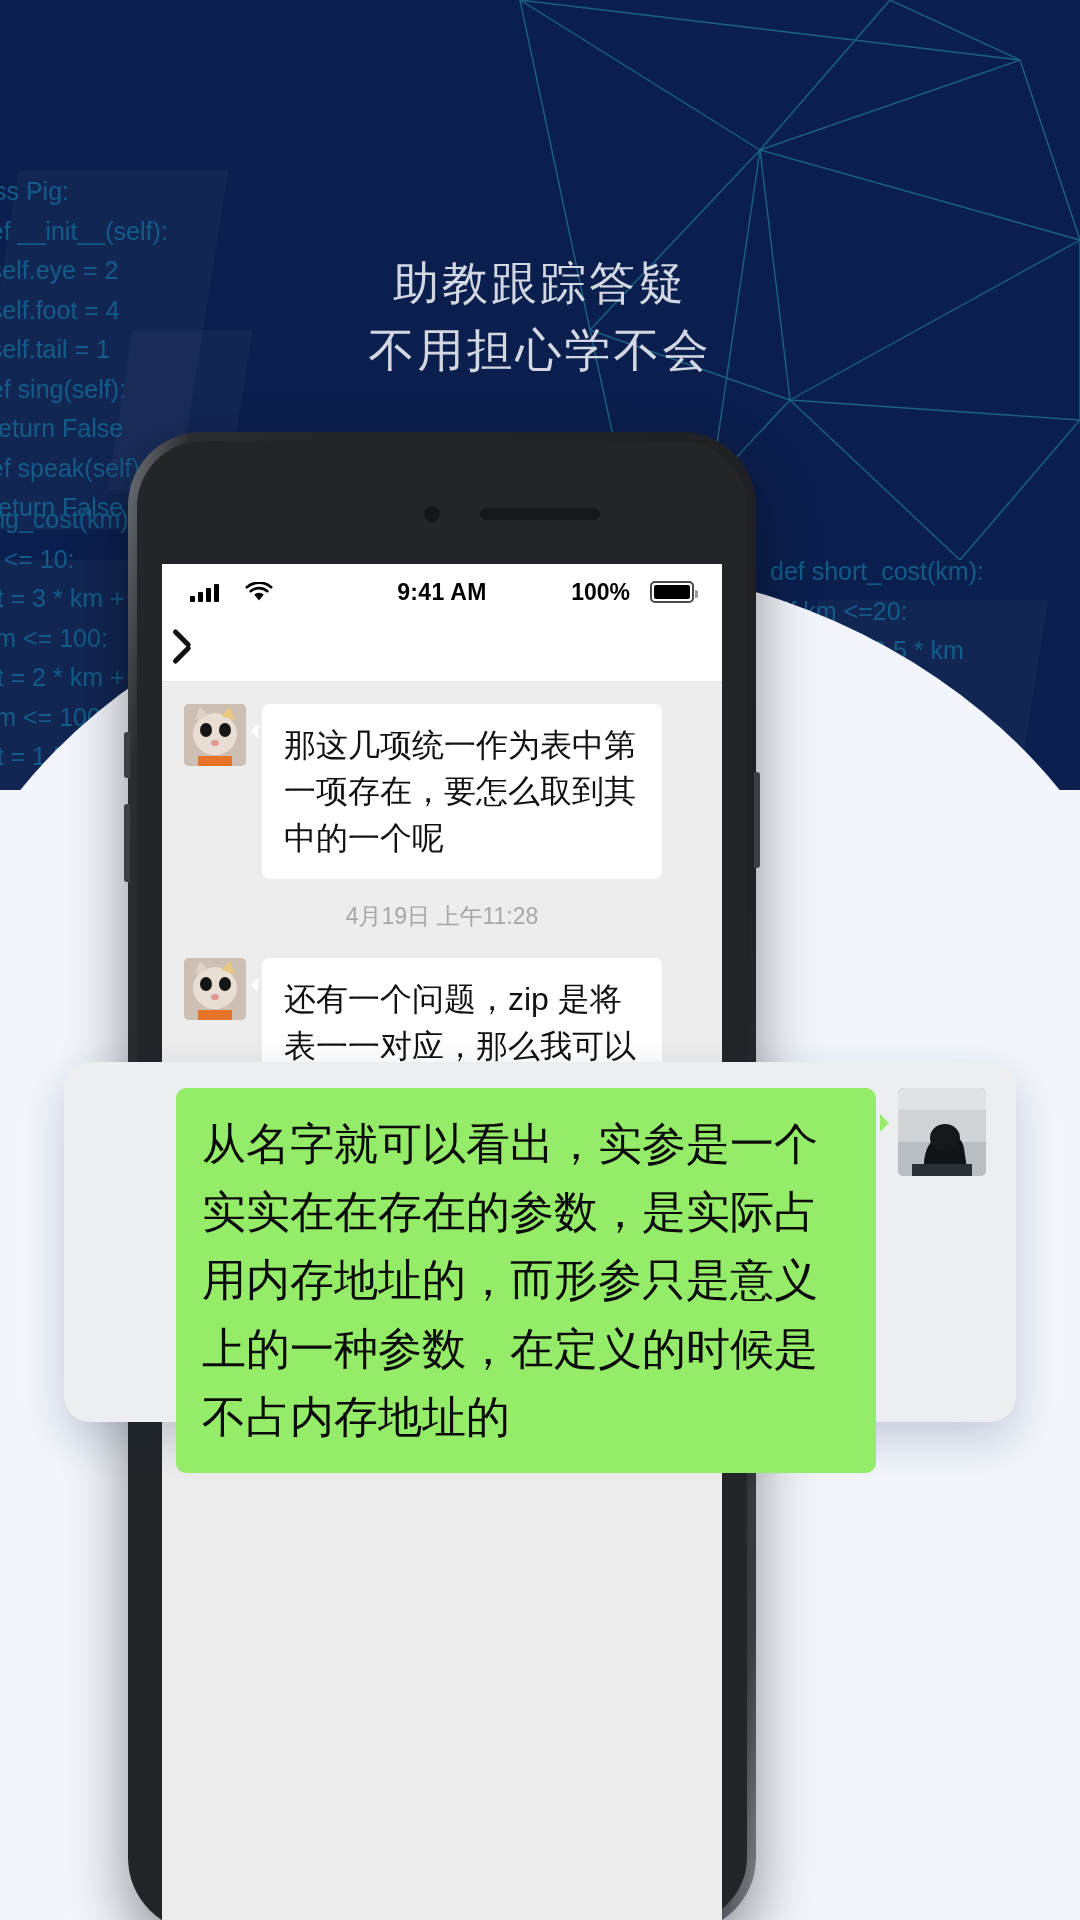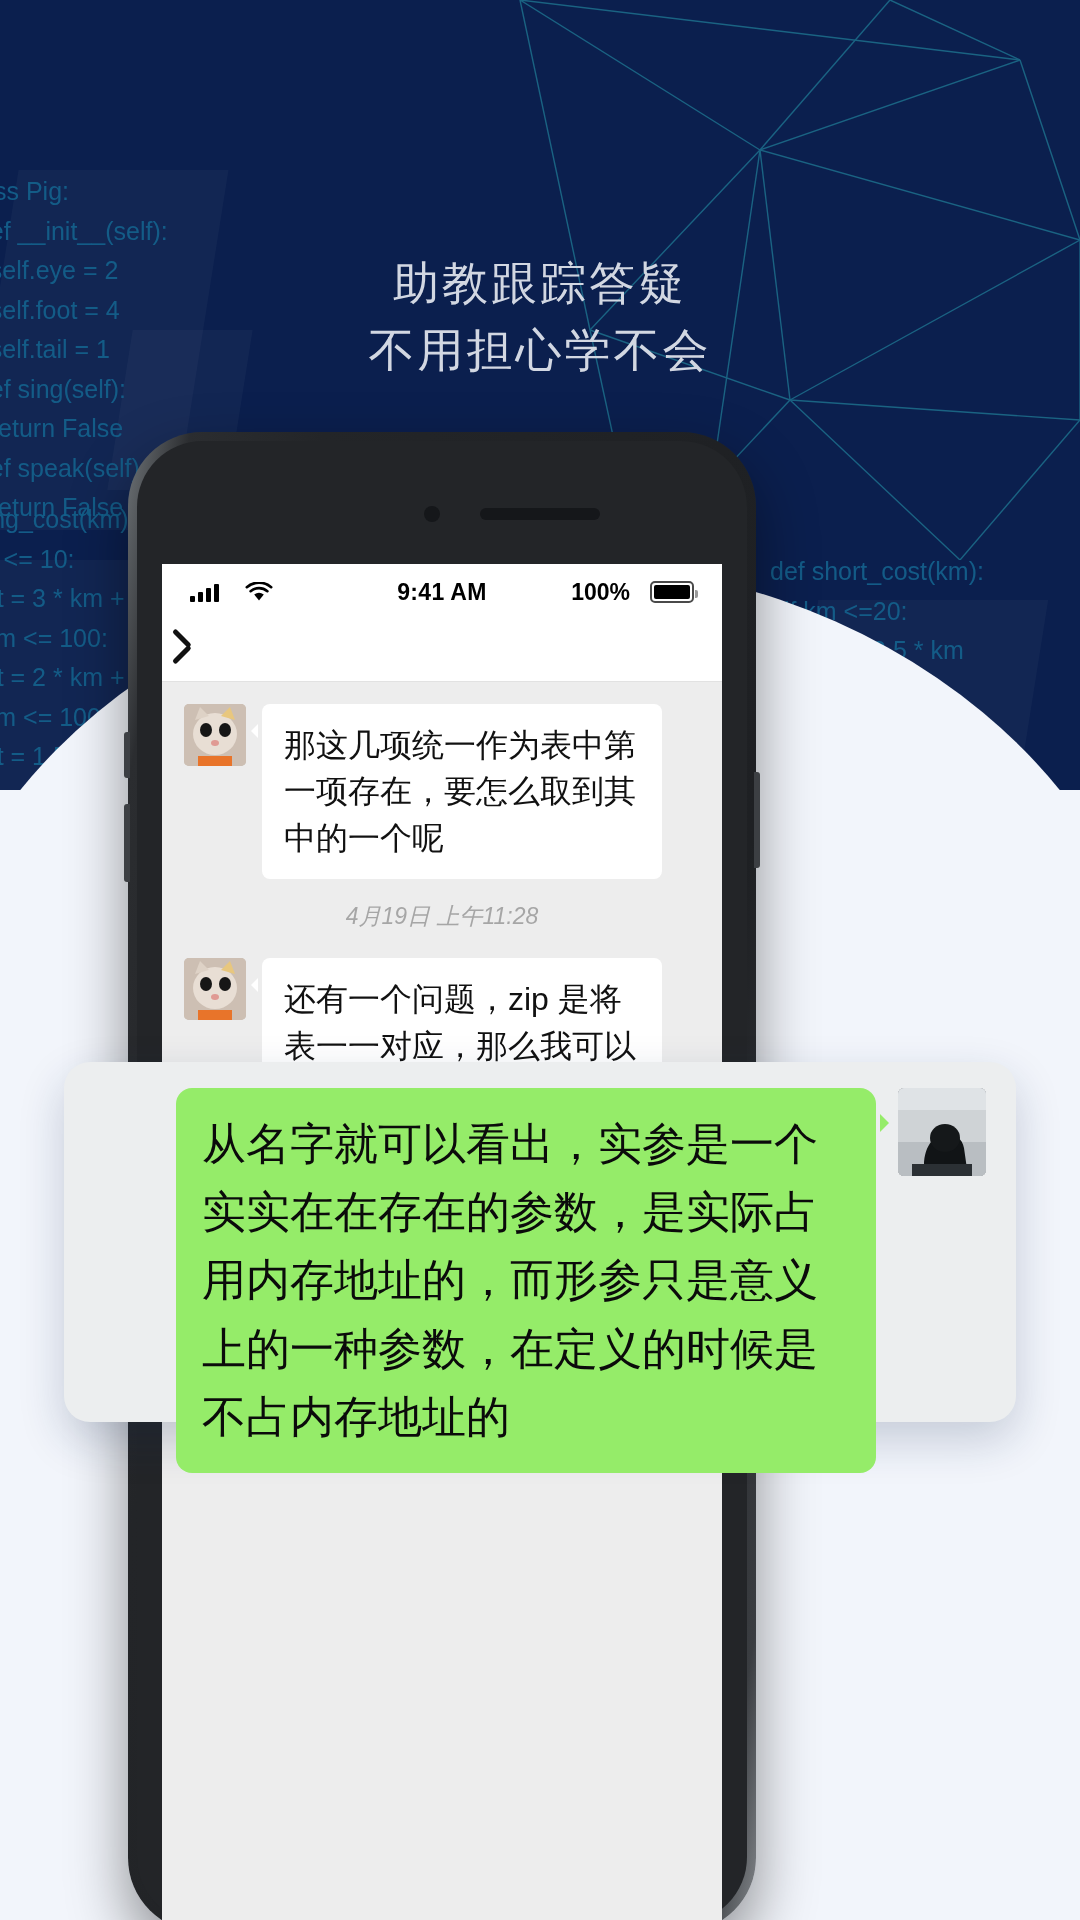--- a/index.html
+++ b/index.html
@@ -145,38 +145,38 @@
     position:relative; max-width:400px;
     padding:18px 22px; border-radius:8px;
     font-size:32px; line-height:1.45; color:#111;
     word-break:break-all;
   }
   .bubble.in  { background:#fff; margin-left:16px; }
   .bubble.in::before {
     content:""; position:absolute; left:-11px; top:20px;
     border:7px solid transparent; border-right-color:#fff; border-left:0;
   }
-  .time-div { text-align:center; font-size:23px; color:#a6a6a6; margin:10px 0 22px;font-style:italic; }
+  .time-div { text-align:center; font-size:23px; color:#a6a6a6; margin:10px 0 22px; }
 
   .code-bubble {
     background:#95ec69; border-radius:8px; padding:16px 20px;
     font-size:31px; line-height:1.9; color:#111; white-space:pre;
   }
 
   
   #float-card {
     position:absolute; left:64px; top:1062px; width:952px; height:360px;
     background:#eceeef; border-radius:26px;
     box-shadow:0 18px 46px rgba(22,40,80,.20);
     display:flex; align-items:flex-start; justify-content:flex-end;
     padding:26px 30px;
   }
   #float-bubble {
     position:relative; max-width:700px;
-    background:#95ec69; border-radius:16px;
+    background:#95ec69; border-radius:10px;
     padding:22px 26px; margin-right:22px;
     font-size:44px; line-height:1.55; color:#0b0b0b;
     word-break:break-all;
   }
   #float-bubble::after {
     content:""; position:absolute; right:-13px; top:26px;
     border:9px solid transparent; border-left-color:#95ec69; border-right:0;
   }
   #float-avatar {
     width:88px; height:88px; border-radius:6px; overflow:hidden; flex:none;

